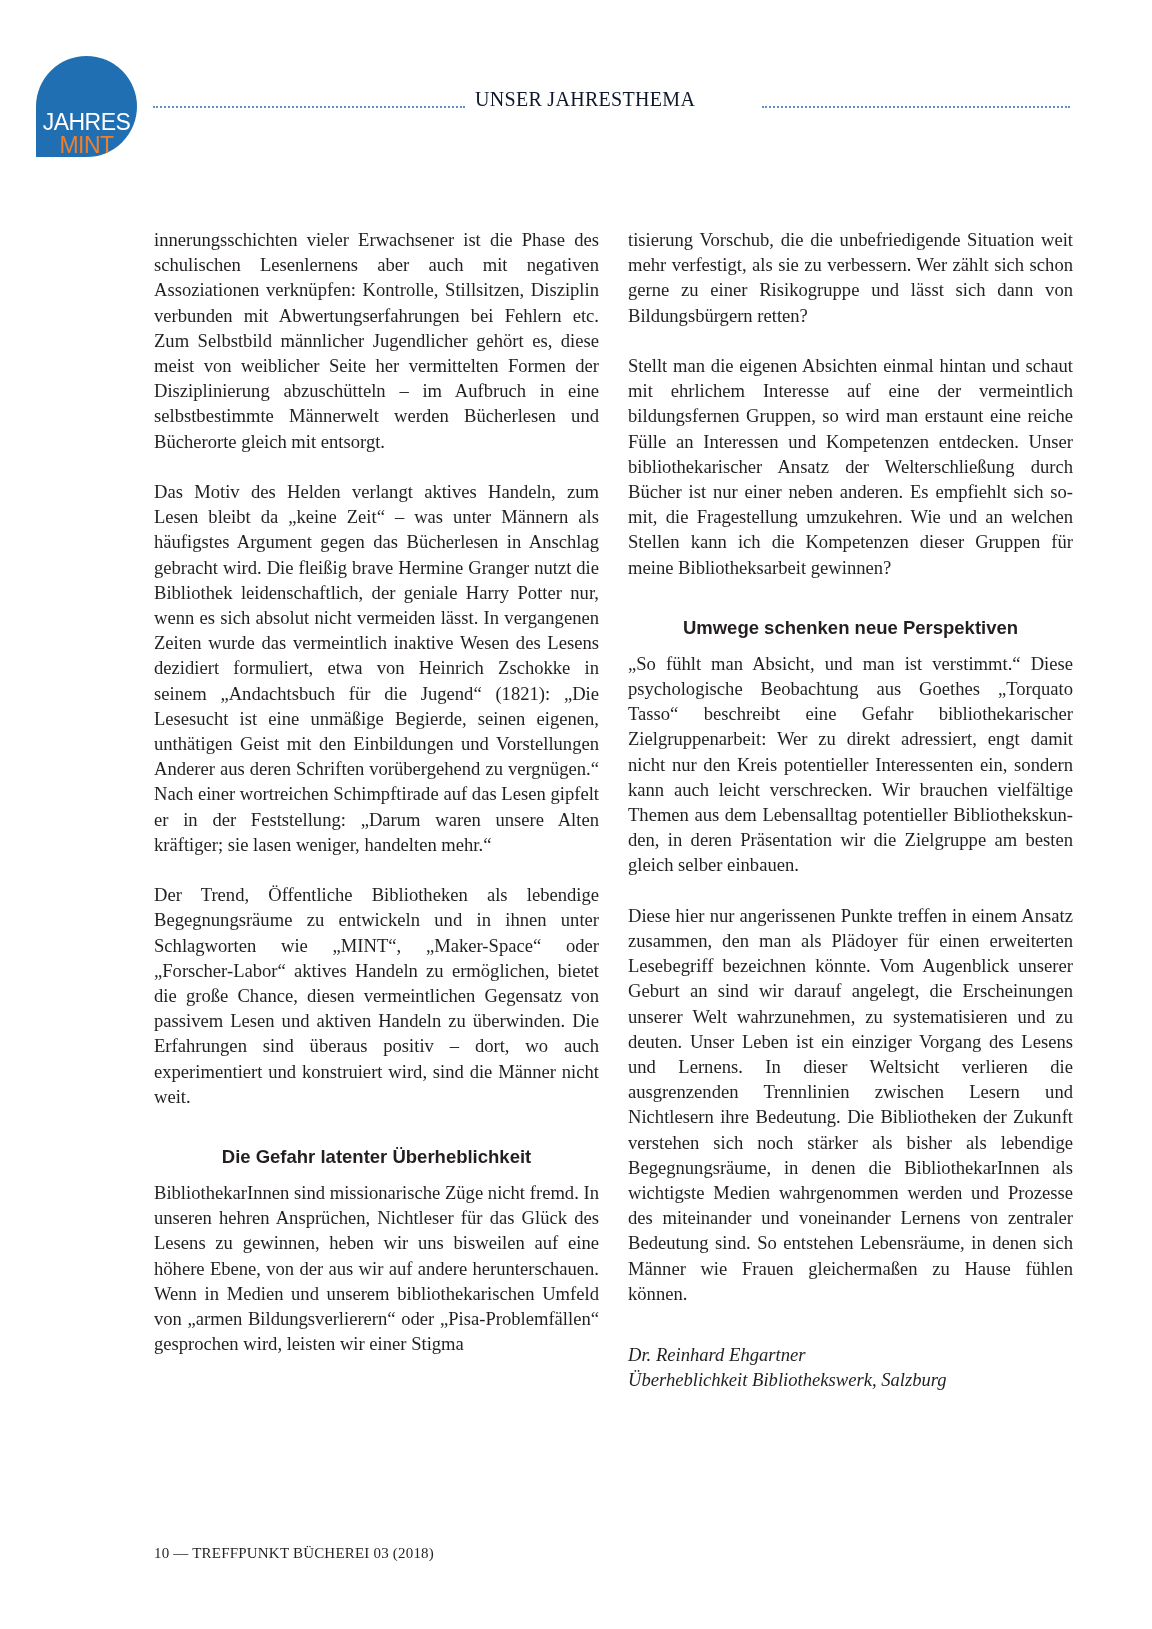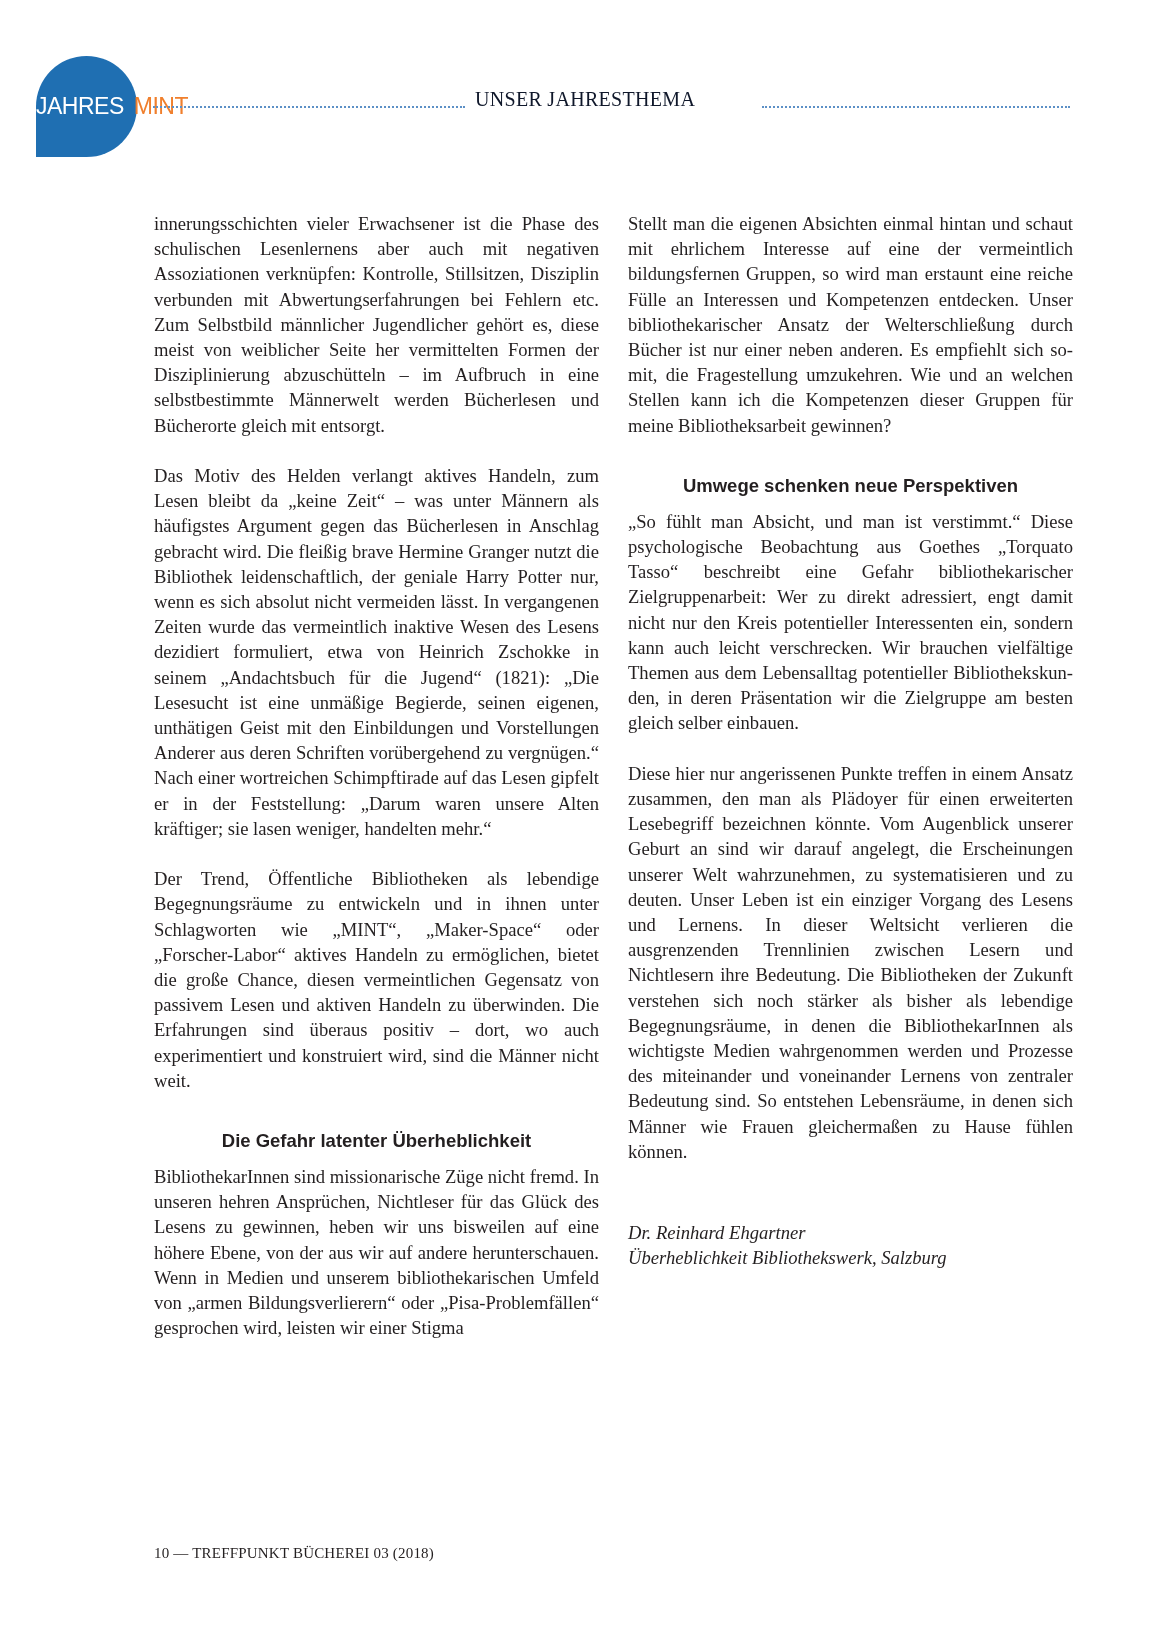--- a/index.html
+++ b/index.html
@@ -17,27 +17,27 @@
     }
     .logo {
       position: absolute;
       left: 36px;
       top: 56px;
       width: 101px;
       height: 101px;
       background: #1f6fb2;
       border-radius: 50.5px 50.5px 50.5px 0;
       display: flex;
+      flex-direction: column;
       align-items: center;
-      justify-content: space-between;
+      justify-content: flex-end;
       font-family: "Liberation Sans", "DejaVu Sans", sans-serif;
       font-size: 23px;
       line-height: 23px;
       letter-spacing: -0.5px;
-      gap: 10px;
     }
     .logo .l1 { color: #ffffff; }
     .logo .l2 { color: #f07f2c; }
     .header-rule {
       position: absolute;
       top: 106px;
       height: 0;
       border-top: 2px dotted #5c90c6;
     }
     .header-rule.left { left: 153px; width: 312px; }
@@ -48,21 +48,21 @@
       top: 88px;
       width: 280px;
       text-align: left;
       font-family: "Liberation Serif", "DejaVu Serif", serif;
       font-size: 20px;
       letter-spacing: 0.3px;
       color: #0f172a;
     }
     .col {
       position: absolute;
-      top: 211px;
+      top: 227px;
       width: 445px;
       font-size: 18.6px;
       line-height: 25.2px;
       text-align: justify;
       hyphens: manual;
     }
     .col.left { left: 154px; }
     .col.right { left: 628px; }
     .col p {
       margin: 0 0 25.2px 0;
@@ -73,21 +73,21 @@
       font-size: 18.5px;
       line-height: 24px;
       margin: 36px 0 11px 0;
       color: #231f20;
       text-align: center;
     }
     .col p.tight { margin-bottom: 0; }
     .signature {
       font-style: italic;
       text-align: left;
-      margin-top: 56px;
+      margin-top: 36px;
     }
     .signature div { line-height: 25.2px; }
     .footer {
       position: absolute;
       left: 154px;
       top: 1545px;
       font-size: 15px;
       letter-spacing: 0.2px;
       color: #231f20;
     }
@@ -106,20 +106,21 @@
 
 <div class="col left">
   <p>innerungsschichten vieler Erwachsener ist die Phase des schulischen Lesenlernens aber auch mit negativen Assoziationen verknüpfen: Kon­trolle, Stillsitzen, Disziplin verbunden mit Abwer­tungserfahrungen bei Fehlern etc. Zum Selbstbild männlicher Jugendlicher gehört es, diese meist von weiblicher Seite her vermittelten Formen der Disziplinierung abzuschütteln – im Aufbruch in eine selbstbestimmte Männerwelt werden Bücher­lesen und Bücherorte gleich mit entsorgt.</p>
   <p>Das Motiv des Helden verlangt aktives Handeln, zum Lesen bleibt da „keine Zeit“ – was unter Männern als häufigstes Argument gegen das Bü­cherlesen in Anschlag gebracht wird. Die fleißig brave Hermine Granger nutzt die Bibliothek lei­denschaftlich, der geniale Harry Potter nur, wenn es sich absolut nicht vermeiden lässt. In vergange­nen Zeiten wurde das vermeintlich inaktive Wesen des Lesens dezidiert formuliert, etwa von Hein­rich Zschokke in seinem „Andachtsbuch für die Jugend“ (1821): „Die Lesesucht ist eine unmäßi­ge Begierde, seinen eigenen, unthätigen Geist mit den Einbildungen und Vorstellungen Anderer aus deren Schriften vorübergehend zu vergnügen.“ Nach einer wortreichen Schimpftirade auf das Le­sen gipfelt er in der Feststellung: „Darum waren unsere Alten kräftiger; sie lasen weniger, handel­ten mehr.“</p>
   <p class="tight">Der Trend, Öffentliche Bibliotheken als lebendige Begegnungsräume zu entwickeln und in ihnen un­ter Schlagworten wie „MINT“, „Maker-Space“ oder „Forscher-Labor“ aktives Handeln zu er­möglichen, bietet die große Chance, diesen ver­meintlichen Gegensatz von passivem Lesen und aktiven Handeln zu überwinden. Die Erfahrungen sind überaus positiv – dort, wo auch experimen­tiert und konstruiert wird, sind die Männer nicht weit.</p>
   <h2>Die Gefahr latenter Überheblichkeit</h2>
   <p class="tight">BibliothekarInnen sind missionarische Züge nicht fremd. In unseren hehren Ansprüchen, Nichtleser für das Glück des Lesens zu gewinnen, heben wir uns bisweilen auf eine höhere Ebene, von der aus wir auf andere herunterschauen. Wenn in Medi­en und unserem bibliothekarischen Umfeld von „armen Bildungsverlierern“ oder „Pisa-Problem­fällen“ gesprochen wird, leisten wir einer Stigma­</p>
 </div>
 
 <div class="col right">
+  <p>tisierung Vorschub, die die unbefriedigende Situa­tion weit mehr verfestigt, als sie zu verbessern. Wer zählt sich schon gerne zu einer Risikogruppe und lässt sich dann von Bildungsbürgern retten?</p>
   <p class="tight">Stellt man die eigenen Absichten einmal hintan und schaut mit ehrlichem Interesse auf eine der vermeintlich bildungsfernen Gruppen, so wird man erstaunt eine reiche Fülle an Interessen und Kompetenzen entdecken. Unser bibliothekari­scher Ansatz der Welterschließung durch Bücher ist nur einer neben anderen. Es empfiehlt sich so­mit, die Fragestellung umzukehren. Wie und an welchen Stellen kann ich die Kompetenzen dieser Gruppen für meine Bibliotheksarbeit gewinnen?</p>
   <h2>Umwege schenken neue Perspektiven</h2>
   <p>„So fühlt man Absicht, und man ist verstimmt.“ Diese psychologische Beobachtung aus Goethes „Torquato Tasso“ beschreibt eine Gefahr biblio­thekarischer Zielgruppenarbeit: Wer zu direkt ad­ressiert, engt damit nicht nur den Kreis potenti­eller Interessenten ein, sondern kann auch leicht verschrecken. Wir brauchen vielfältige Themen aus dem Lebensalltag potentieller Bibliothekskun­den, in deren Präsentation wir die Zielgruppe am besten gleich selber einbauen.</p>
   <p class="tight">Diese hier nur angerissenen Punkte treffen in ei­nem Ansatz zusammen, den man als Plädoyer für einen erweiterten Lesebegriff bezeichnen könn­te. Vom Augenblick unserer Geburt an sind wir darauf angelegt, die Erscheinungen unserer Welt wahrzunehmen, zu systematisieren und zu deu­ten. Unser Leben ist ein einziger Vorgang des Le­sens und Lernens. In dieser Weltsicht verlieren die ausgrenzenden Trennlinien zwischen Lesern und Nichtlesern ihre Bedeutung. Die Bibliotheken der Zukunft verstehen sich noch stärker als bisher als lebendige Begegnungsräume, in denen die Biblio­thekarInnen als wichtigste Medien wahrgenom­men werden und Prozesse des miteinander und voneinander Lernens von zentraler Bedeutung sind. So entstehen Lebensräume, in denen sich Männer wie Frauen gleichermaßen zu Hause füh­len können.</p>
   <div class="signature">
     <div>Dr. Reinhard Ehgartner</div>
     <div>Überheblichkeit Bibliothekswerk, Salzburg</div>
   </div>
 </div>
 

